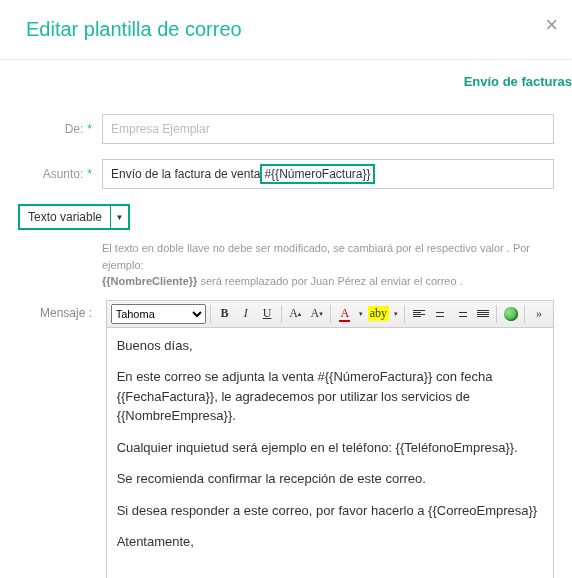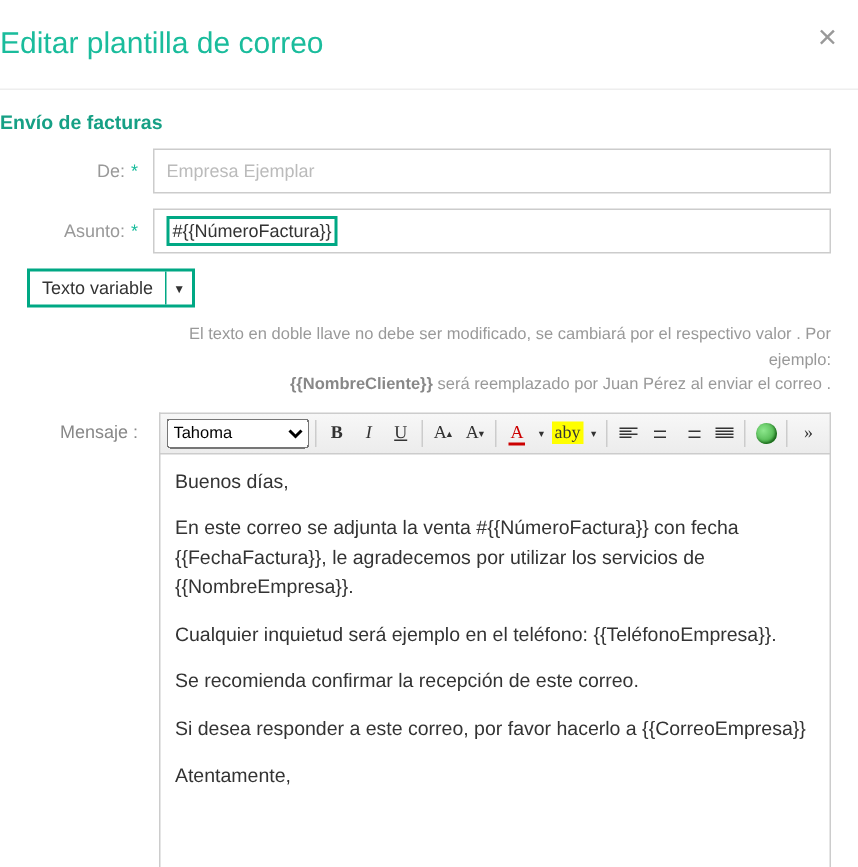--- a/index.html
+++ b/index.html
@@ -1,36 +1,36 @@
 <!DOCTYPE html>
 <html><head>
   <meta charset="utf-8">
   <style>
     * { box-sizing: border-box; margin: 0; padding: 0; }
     body { font-family: Arial, Helvetica, sans-serif; font-size: 13px; color: #555; background: #fff; width: 572px; }
     .modal { padding: 0; }
     .close-x { position: absolute; right: 14px; top: 12px; color: #999; font-size: 22px; font-weight: 200; cursor: pointer; }
-    .header { padding: 18px 18px 10px 0; }
+    .header { padding: 18px 18px 10px 26px; }
     .title { color: #1abc9c; font-size: 20px; font-weight: 400; }
     .hr { border: 0; border-top: 1px solid #eee; margin: 8px 0 0 0; }
-    .subheader { text-align: left; padding: 14px 0 10px 0; }
+    .subheader { text-align: right; padding: 14px 0 10px 0; }
     .subheader span { color: #16a085; font-size: 13px; font-weight: 600; }
     .form { padding: 0 18px 10px 18px; }
-    .row { display: flex; align-items: center; margin-bottom: 10px; }
+    .row { display: flex; align-items: center; margin-bottom: 10px; margin-top: 15px; }
     .label { width: 74px; text-align: right; color: #999; font-size: 12px; margin-right: 10px; }
     .req { color: #1abc9c; margin-left: 4px; }
     .input { flex: 1; height: 30px; border: 1px solid #ccc; padding: 4px 8px; font-size: 12px; color: #b91c1c; }
     .input::placeholder { color: #bbb; }
     .subject-wrap { flex: 1; height: 30px; border: 1px solid #ccc; padding: 4px 8px; font-size: 12px; color: #333; display: flex; align-items: center; }
     .subject-hi { border: 2px solid #00a884; padding: 1px 2px; margin-left: 0; color: #333; }
     .varrow { display: flex; align-items: center; }
     .varbtn { display: flex; align-items: stretch; border: 2px solid #00a884; cursor: pointer; }
     .varbtn .lbl { padding: 4px 8px; color: #333; font-size: 12px; }
     .varbtn .caret { border-left: 1px solid #00a884; width: 18px; display: flex; align-items: center; justify-content: center; font-size: 8px; color: #333; }
-    .help { margin: 10px 0 10px 84px; color: #999; font-size: 11px; line-height: 1.5; text-align: right; }
+    .help { margin: 10px 0 10px 84px; color: #999; font-size: 11px; line-height: 1.5; }
     .help strong { font-weight: bold; color: #888; }
     .msg-label { width: 74px; text-align: right; color: #888; font-size: 12px; margin-right: 10px; vertical-align: top; display: inline-block; margin-top: 6px; }
     .editor-wrap { display: inline-block; width: 448px; vertical-align: top; }
     .toolbar { background: linear-gradient(#f7f7f7,#ececec); border: 1px solid #ccc; border-bottom: 0; padding: 3px 4px; display: flex; align-items: center; gap: 2px; }
     .font-select { height: 20px; font-size: 11px; width: 110px; }
     .tbtn { width: 22px; height: 20px; border: 1px solid transparent; display: flex; align-items: center; justify-content: center; font-family: Georgia, serif; font-size: 12px; cursor: pointer; color: #333; }
     .tsep { width: 1px; height: 18px; background: #ccc; margin: 0 2px; }
     .A-red { color: #c00; position: relative; }
     .A-red::after { content:""; position:absolute; bottom:1px; left:3px; right:3px; height:2px; background:#c00; }
     .hl { background: #ff0; padding: 0 2px; }
@@ -62,20 +62,21 @@
 
   <div class="form">
     <div class="row">
       <div class="label"><span>De:</span><span class="req">*</span></div>
       <input class="input" placeholder="Empresa Ejemplar" style="">
     </div>
 
     <div class="row">
       <div class="label"><span>Asunto:</span><span class="req">*</span></div>
       <div class="subject-wrap">
+        <span>Envío de la factura de venta</span>
           <span class="subject-hi">#{{NúmeroFactura}}</span>
       </div>
     </div>
 
     <div class="row varrow">
       <div class="varbtn">
         <div class="lbl">Texto variable</div>
         <div class="caret">▼</div>
       </div>
     </div>

